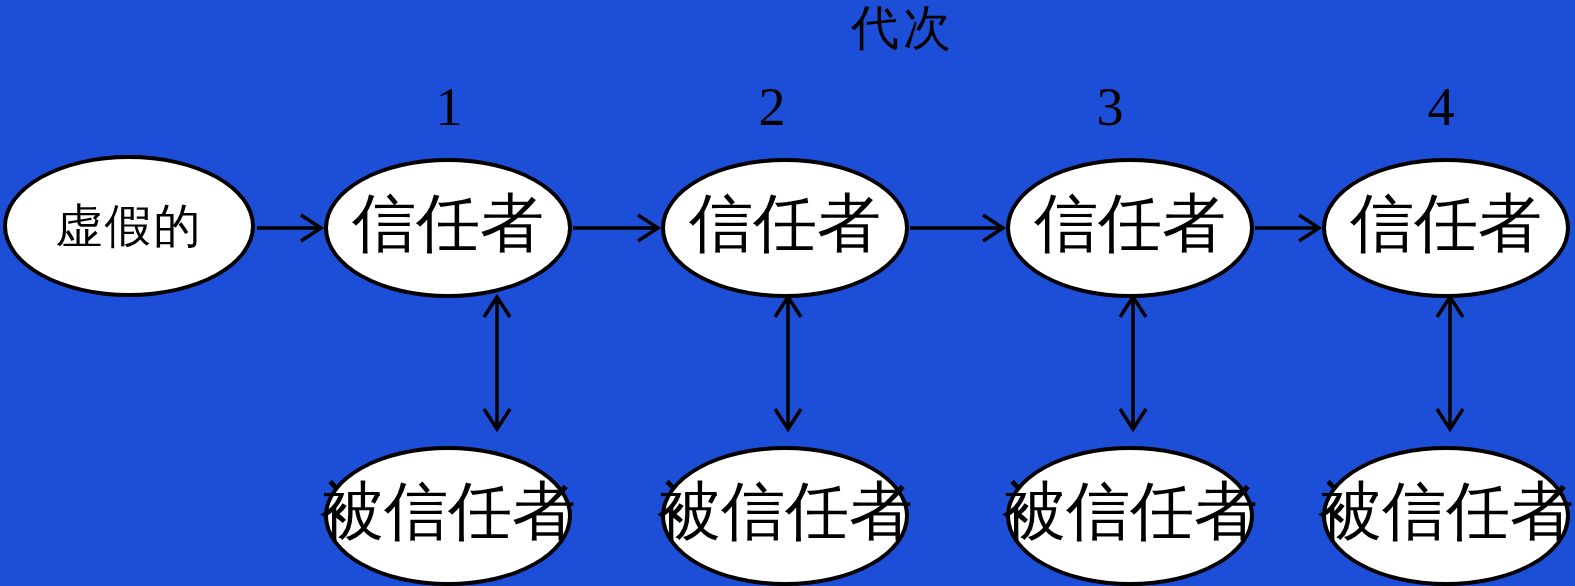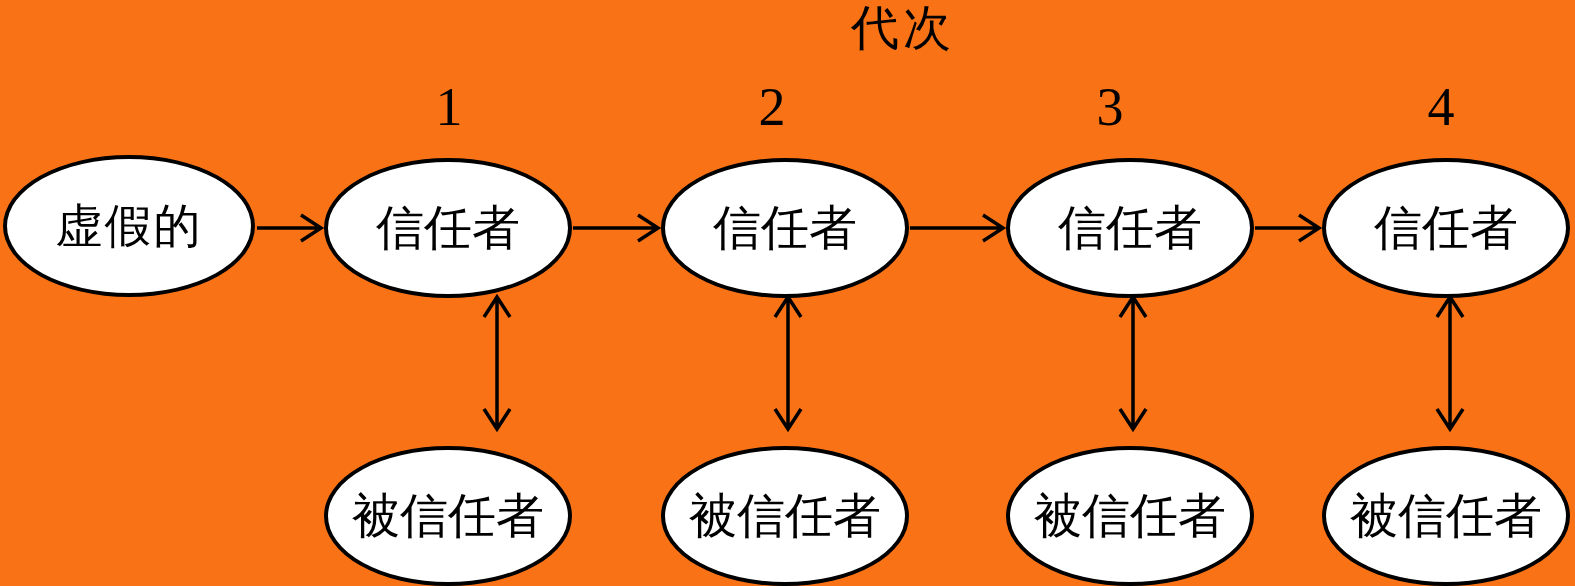--- a/index.html
+++ b/index.html
@@ -4,21 +4,21 @@
 <style>
   html, body {
     margin: 0;
     padding: 0;
     background: #ffffff;
   }
   .canvas {
     position: relative;
     width: 1575px;
     height: 586px;
-    background: #f97316;
+    background: #1d4ed8;
     font-family: "Liberation Serif", "DejaVu Serif", serif;
     color: #000000;
     overflow: hidden;
   }
   .edges {
     position: absolute;
     left: 0;
     top: 0;
   }
   .edges path {
@@ -66,23 +66,24 @@
     top: 155px;
     width: 252px;
     height: 142px;
     font-size: 47px;
     line-height: 1.08;
     letter-spacing: 2px;
   }
   .node-round {
     width: 248px;
     height: 140px;
-    font-size: 48px;
+    font-size: 64px;
     line-height: 1.0;
     white-space: nowrap;
+    font-family: Liberation Mono, monospace;
   }
   .row-trustor { top: 158px; }
   .row-trustee { top: 446px; }
   .col1 { left: 324px; }
   .col2 { left: 661px; }
   .col3 { left: 1006px; }
   .col4 { left: 1322px; }
   .node-label-line { display: block; white-space: nowrap; }
   .edge-label {
     position: absolute;

